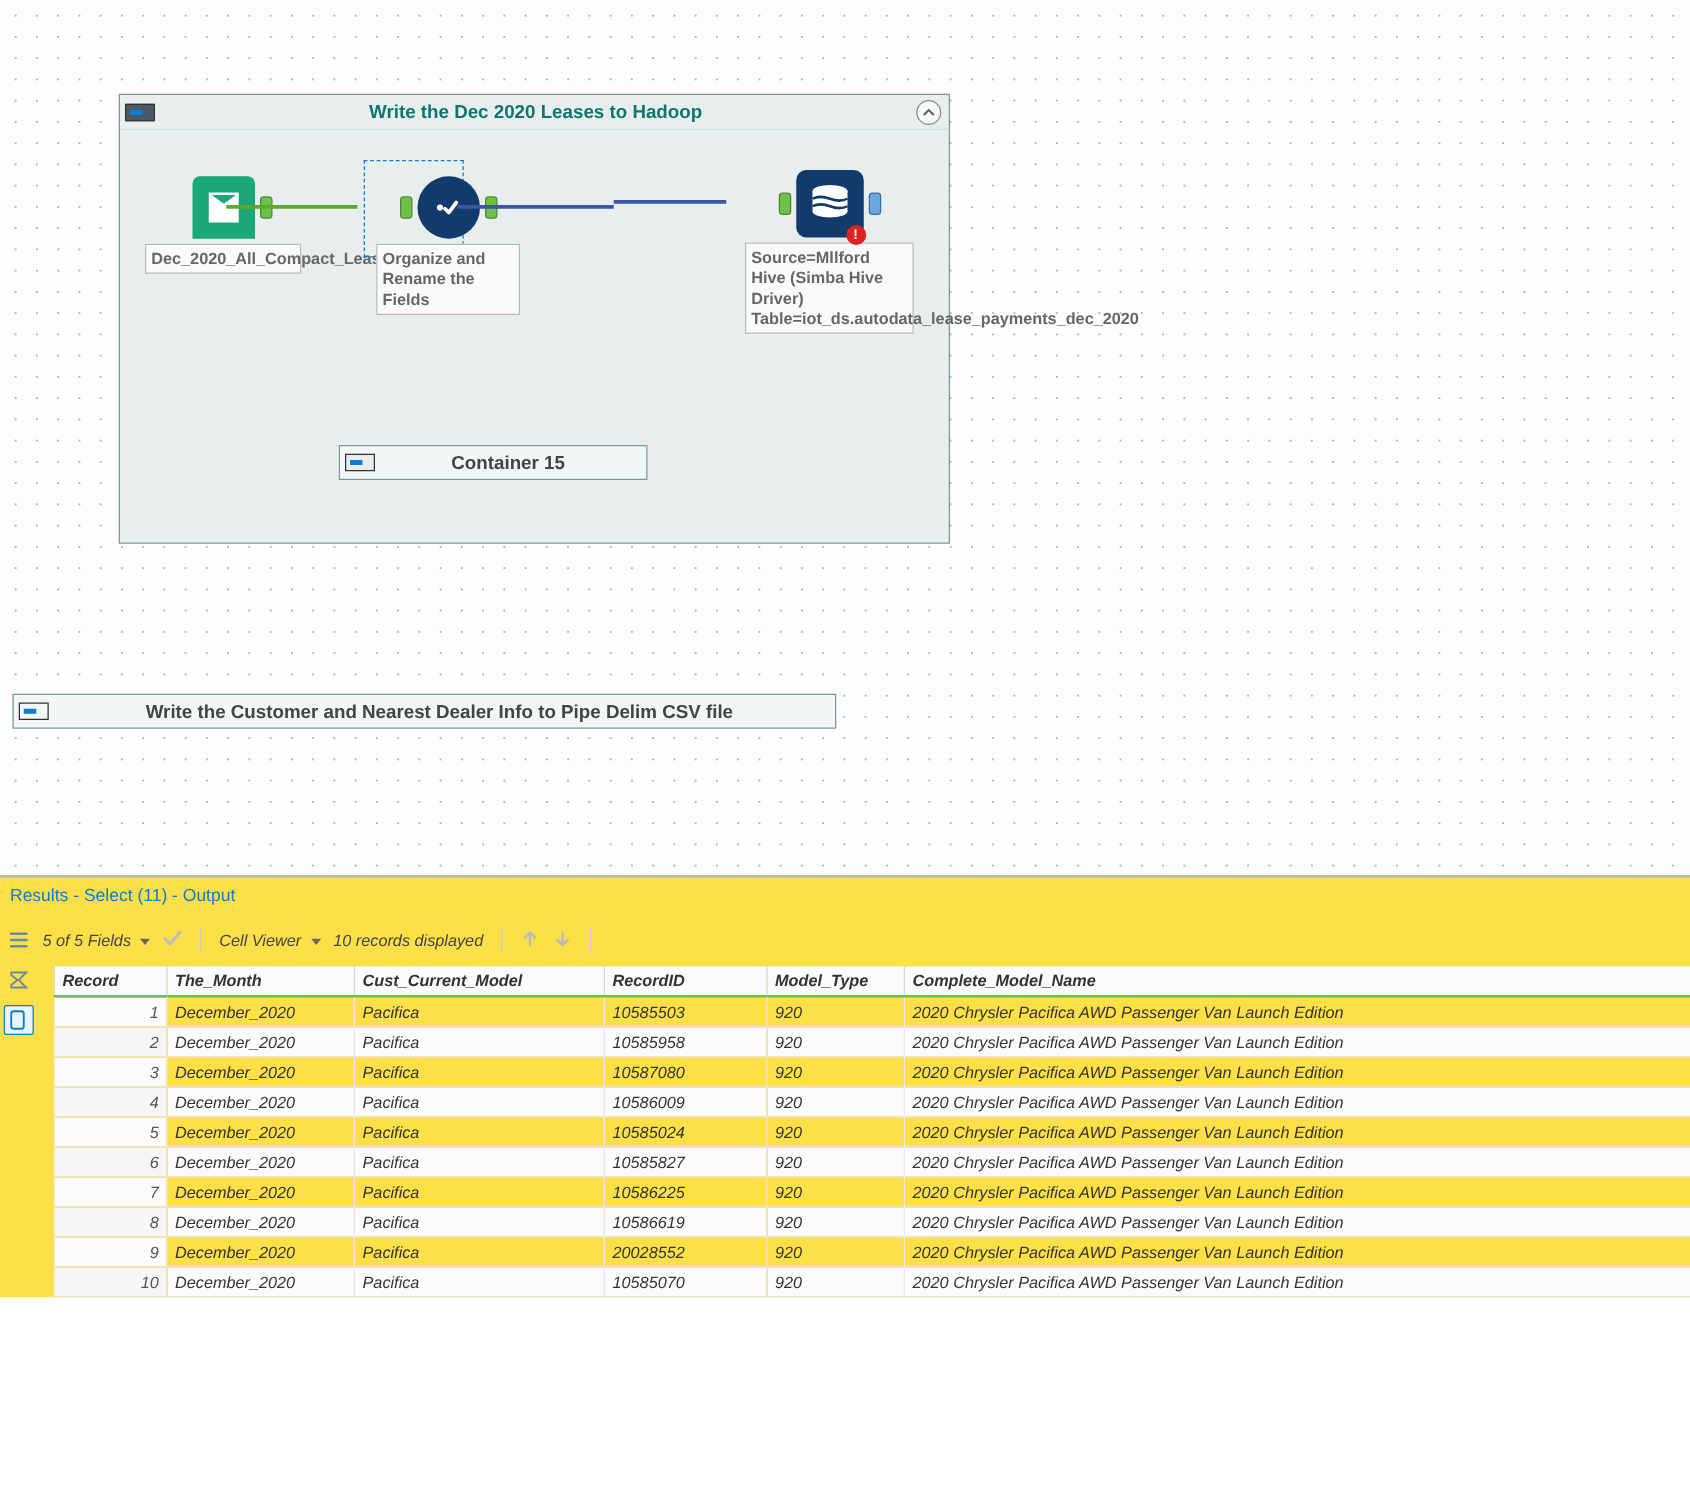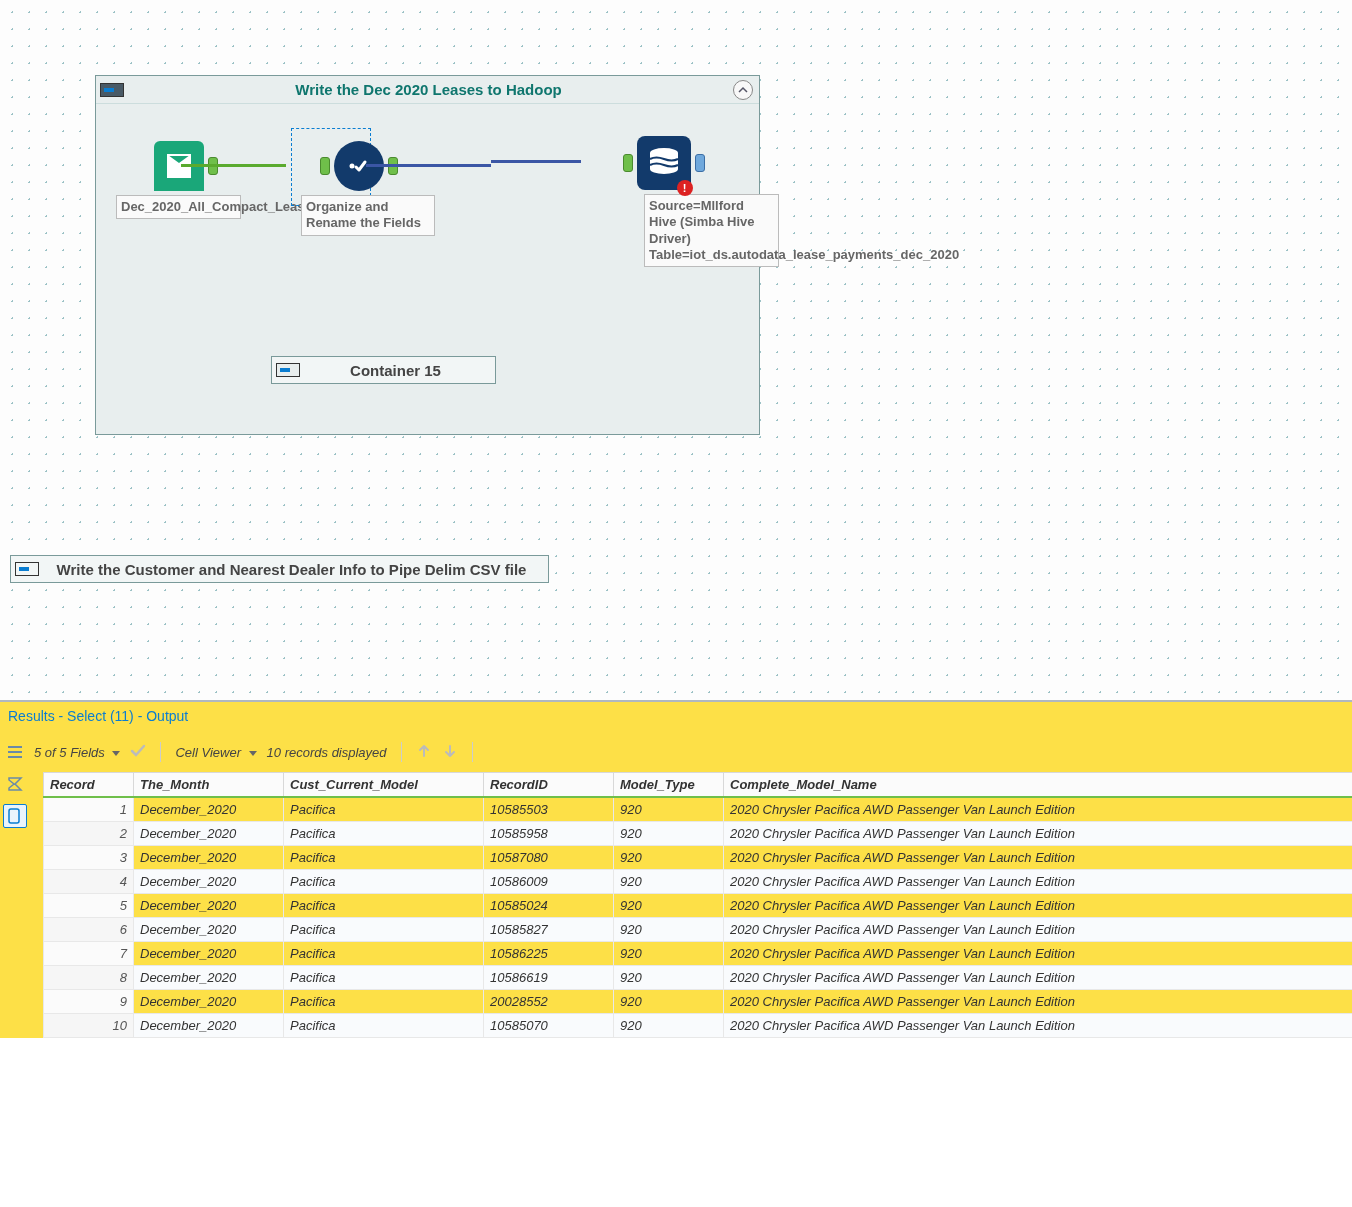--- a/index.html
+++ b/index.html
@@ -252,49 +252,49 @@
 
     <div class="tool-node" style="left:205px; top:65px; width:115px;">
       <div class="tool-icon" style="background:#123a6b; border-radius:50%;">
         <svg width="30" height="30" viewBox="0 0 30 30">
           <circle cx="8" cy="15" r="2.5" fill="#fff"></circle>
           <path d="M12 16 l3 3 l6 -8" stroke="#fff" stroke-width="3" fill="none" stroke-linecap="round" stroke-linejoin="round"></path>
         </svg>
         <div class="anchor left"></div>
         <div class="anchor right"></div>
       </div>
-      <div class="tool-label" style="width:134px;">Organize and Rename the Fields</div>
+      <div class="tool-label" style="width:115px;">Organize and Rename the Fields</div>
     </div>
 
     <div class="tool-node" style="left:500px; top:60px; width:135px;">
       <div class="tool-icon" style="background:#123a6b; width:54px; height:54px; border-radius:8px;">
         <svg width="40" height="40" viewBox="0 0 40 40">
           <ellipse cx="20" cy="10" rx="14" ry="5" fill="#fff"></ellipse>
           <path d="M6 10 v16 a14 5 0 0 0 28 0 v-16" fill="#fff"></path>
           <path d="M6 16 q6 -3 14 0 q8 3 14 0" stroke="#123a6b" stroke-width="2" fill="none"></path>
           <path d="M6 22 q6 -3 14 0 q8 3 14 0" stroke="#123a6b" stroke-width="2" fill="none"></path>
         </svg>
         <div class="anchor left"></div>
         <div class="anchor right blue"></div>
         <div class="error-badge" style="bottom:-6px; right:-2px;">!</div>
       </div>
-      <div class="tool-label" style="width:135px;margin-left:48px;">Source=Mllford Hive (Simba Hive Driver) Table=iot_ds.autodata_lease_payments_dec_2020</div>
+      <div class="tool-label" style="width:135px;">Source=Mllford Hive (Simba Hive Driver) Table=iot_ds.autodata_lease_payments_dec_2020</div>
     </div>
 
     <div class="connector green" style="left:85px; top:88px; width:105px;"></div>
     <div class="connector blue" style="left:270px; top:88px; width:125px;"></div>
     <div class="connector blue" style="left:395px; top:84px; width:90px;"></div>
 
-    <div class="collapsed-container" style="left:175px; top:280px; width:225px;">
+    <div class="collapsed-container" style="left:175px; top:280px; width:247px;">
       <div class="container-toggle" style="background:#e8eeee;"></div>
       <div class="ctitle" style="flex:1; text-align:center;">Container 15</div>
     </div>
   </div>
 
-  <div class="collapsed-container" style="left:10px; top:555px; width:539px;align-items:center;">
+  <div class="collapsed-container" style="left:10px; top:555px; width:659px;align-items:center;">
     <div class="container-toggle" style="background:#f2f6f6;"></div>
     <div class="ctitle" style="flex:1; text-align:center;">Write the Customer and Nearest Dealer Info to Pipe Delim CSV file</div>
   </div>
 </div>
 
 <div class="results-panel">
   <div class="results-title">Results - Select (11) - Output</div>
 
   <div class="results-body">
     <div class="results-leftbar">

